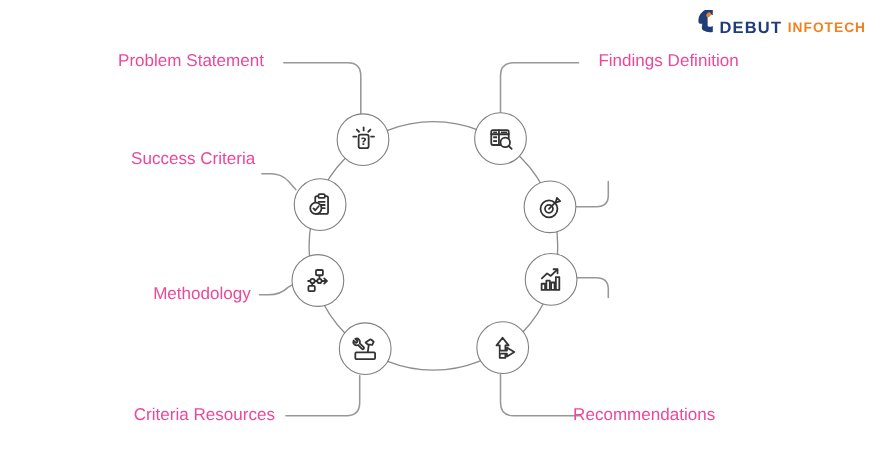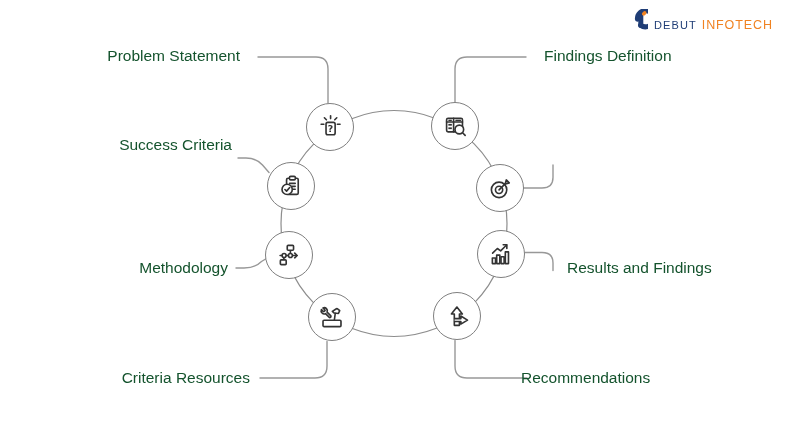--- a/index.html
+++ b/index.html
@@ -2,37 +2,37 @@
 <html><head>
 <meta charset="utf-8">
 <style>
   html,body{margin:0;padding:0;background:#fff;}
   .canvas{
     position:relative;width:794px;height:429px;background:#ffffff;
     font-family:"Liberation Sans",sans-serif;overflow:hidden;
   }
   
   .logo{position:absolute;top:9px;left:618px;display:flex;align-items:center;}
-  .logo-debut{color:#1f3d76;font-weight:normal;font-size:11px;letter-spacing:1.1px;margin-left:6px;}
-  .logo-infotech{color:#f08221;font-weight:normal;font-size:12.5px;letter-spacing:0.9px;margin-left:5px;}
+  .logo-debut{color:#1f3d76;font-weight:bold;font-size:15px;letter-spacing:1.1px;margin-left:6px;}
+  .logo-infotech{color:#f08221;font-weight:bold;font-size:12.5px;letter-spacing:0.9px;margin-left:5px;}
   
   svg.wires{position:absolute;left:0;top:0;}
   .wire{fill:none;stroke:#989898;stroke-width:1.4;stroke-linecap:round;}
   .ring{fill:none;stroke:#8d8d8d;stroke-width:1.2;}
   
   .node{
     position:absolute;width:48px;height:48px;border-radius:50%;
     background:#ffffff;border:1.3px solid #7f7f7f;box-sizing:border-box;
     display:flex;align-items:center;justify-content:center;
   }
   .node svg{display:block;}
   .icon-stroke{stroke:#333333;stroke-width:1.4;fill:none;stroke-linecap:round;stroke-linejoin:round;}
   
   .lbl{
-    position:absolute;font-size:15.5px;line-height:20px;color:#14532d;
+    position:absolute;font-size:15.5px;line-height:20px;color:#ec4899;
     font-weight:500;white-space:nowrap;
   }
   .lbl.left{text-align:right;}
 </style>
 </head>
 <body>
 
 <div class="canvas">
 
   <div class="logo">
@@ -161,17 +161,16 @@
         <path d="M9.7 20 V10.3 H7.2 L11.9 4.3 16.6 10.3 H14.1 V20 Z" fill="#fff"></path>
         <path d="M10 14.3 H15.3 V12 L21 15.5 15.3 19 V16.7 H10" fill="#fff"></path>
       </g>
     </svg>
   </div>
 
   <div class="lbl left" style="right:554px;top:46px;">Problem Statement</div>
   <div class="lbl" style="left:544px;top:46px;">Findings Definition</div>
   <div class="lbl left" style="right:562px;top:135px;">Success Criteria</div>
   <div class="lbl left" style="right:566px;top:258px;">Methodology</div>
-  <div class="lbl" style="left:567px;top:258px;">Results and Findings</div>
   <div class="lbl left" style="right:544px;top:368px;">Criteria Resources</div>
   <div class="lbl" style="left:521px;top:368px;">Recommendations</div>
 
 </div>
 
 </body></html>

